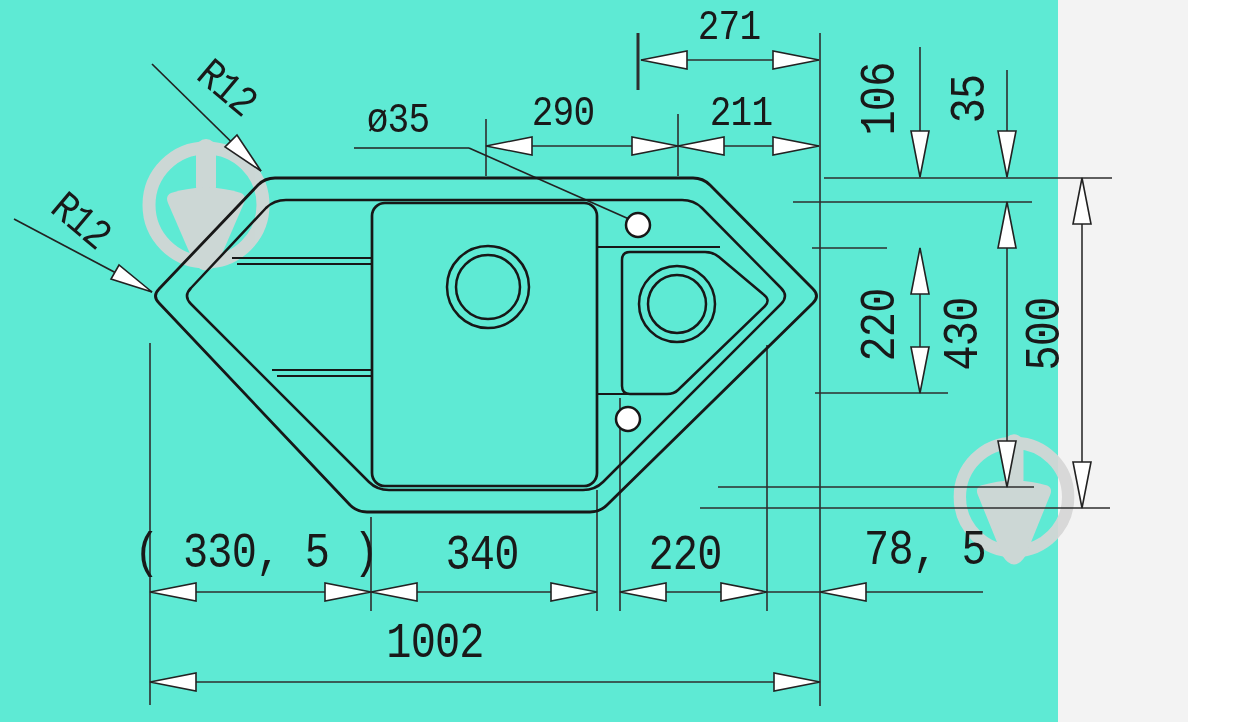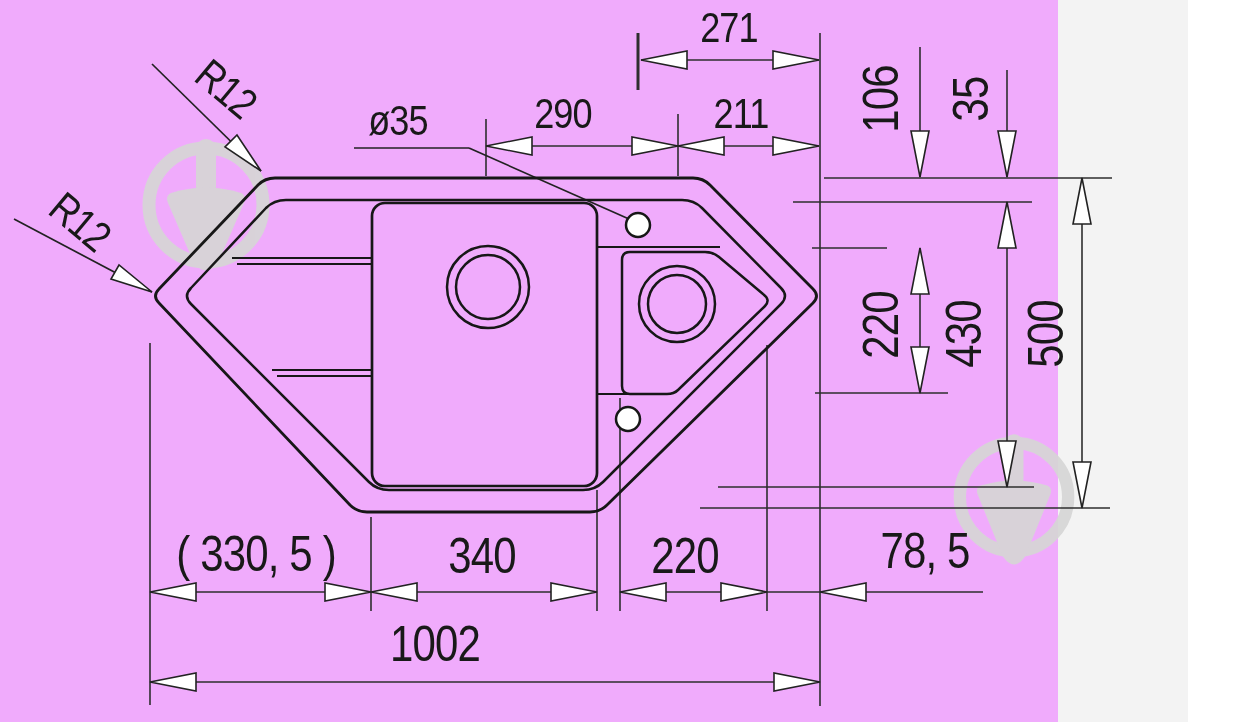--- a/index.html
+++ b/index.html
@@ -1,21 +1,21 @@
 <!DOCTYPE html>
 <html><head>
 <meta charset="utf-8">
 <style>
   html,body{margin:0;padding:0;background:#ffffff;}
   #stage{
     position:relative;
     width:1188px;height:722px;
-    background:#f0abfc;
+    background:#5eead4;
     overflow:hidden;
-    font-family:Liberation Sans, sans-serif;
+    font-family:Liberation Mono, monospace;
   }
   .right-strip{
     position:absolute;top:0;right:0;width:130px;height:722px;
     background:#f3f3f3;
   }
   svg.draw{position:absolute;left:0;top:0;}
   .dim-label{
     position:absolute;
     color:#191919;
     font-size:50px;

